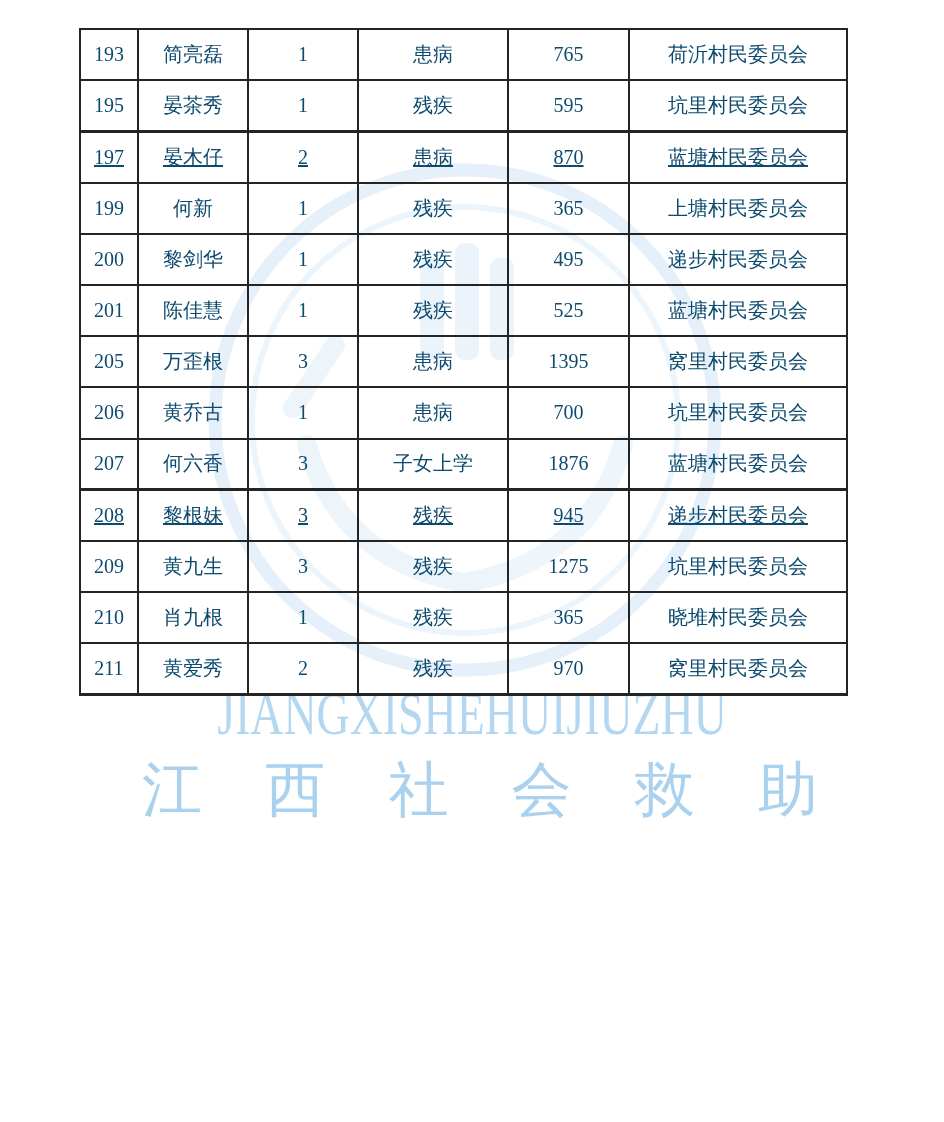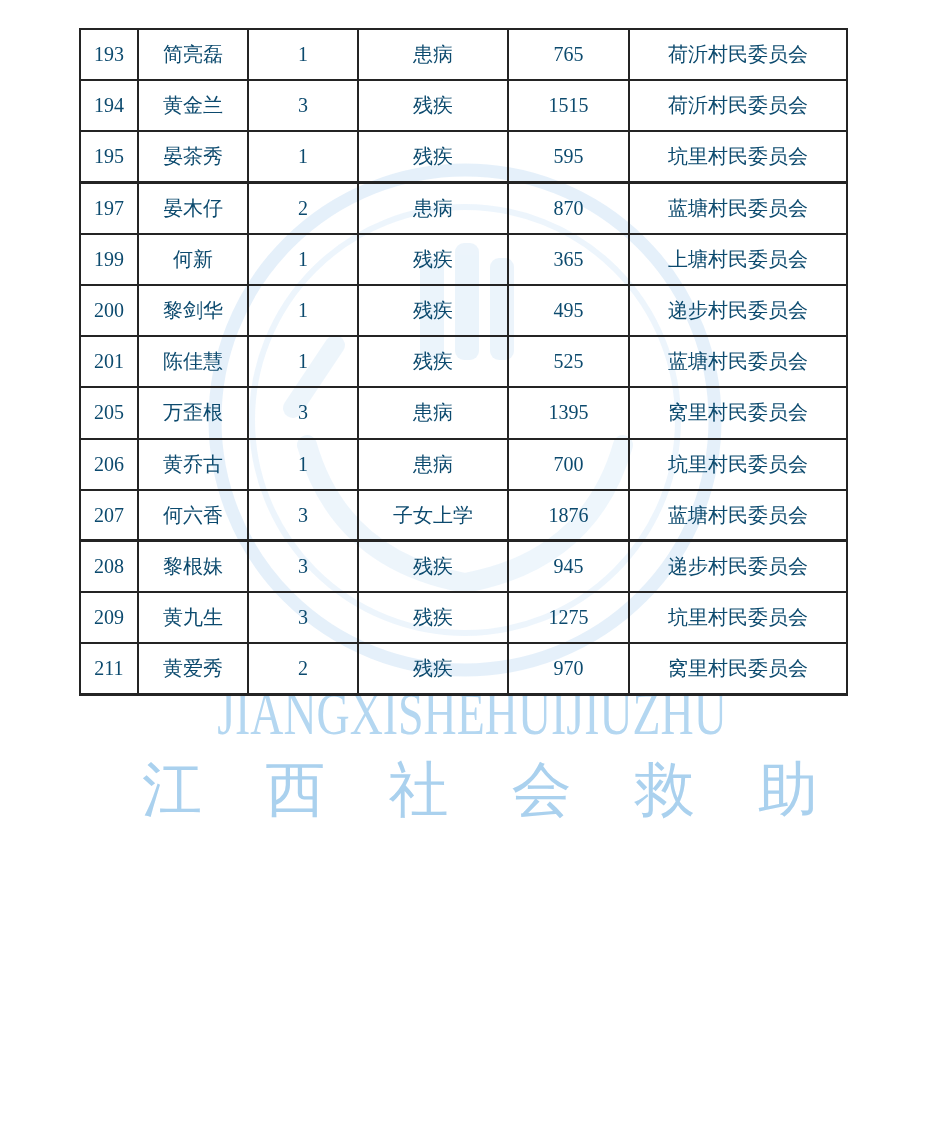--- a/index.html
+++ b/index.html
@@ -40,21 +40,21 @@
     background:transparent;
     font-size:20px; color:#0c4a6e;
   }
   table.assist { border:2px solid #242424; border-bottom-width:3px; }
   table.assist td {
     border:2px solid #242424;
     text-align:center; vertical-align:middle;
     height:51.2px; padding:0 2px;
     overflow:hidden; white-space:nowrap;
   }
-  table.assist tr.thick-top td { border-top-width:3px; }
+  table.assist tr.thick-top td { border-top-width:3px;text-decoration:underline; }
 </style>
 </head>
 <body>
 
 <div class="page">
 
   <svg class="wm-emblem" viewBox="0 0 560 560" width="560" height="560" aria-hidden="true">
     <circle cx="280" cy="280" r="250" fill="none" stroke="#cfe3f5" stroke-width="13" opacity="0.55"></circle>
     <circle cx="280" cy="280" r="213" fill="none" stroke="#d7e9f8" stroke-width="6" opacity="0.45"></circle>
     <g fill="#d9eaf8" opacity="0.5">
@@ -92,28 +92,20 @@
     <tbody>
         <tr>
           <td>193</td>
           <td>简亮磊</td>
           <td>1</td>
           <td>患病</td>
           <td>765</td>
           <td>荷沂村民委员会</td>
         </tr>
         <tr>
-          <td>194</td>
-          <td>黄金兰</td>
-          <td>3</td>
-          <td>残疾</td>
-          <td>1515</td>
-          <td>荷沂村民委员会</td>
-        </tr>
-        <tr>
           <td>195</td>
           <td>晏茶秀</td>
           <td>1</td>
           <td>残疾</td>
           <td>595</td>
           <td>坑里村民委员会</td>
         </tr>
         <tr class="thick-top">
           <td>197</td>
           <td>晏木仔</td>
@@ -180,20 +172,28 @@
         </tr>
         <tr>
           <td>209</td>
           <td>黄九生</td>
           <td>3</td>
           <td>残疾</td>
           <td>1275</td>
           <td>坑里村民委员会</td>
         </tr>
         <tr>
+          <td>210</td>
+          <td>肖九根</td>
+          <td>1</td>
+          <td>残疾</td>
+          <td>365</td>
+          <td>晓堆村民委员会</td>
+        </tr>
+        <tr>
           <td>211</td>
           <td>黄爱秀</td>
           <td>2</td>
           <td>残疾</td>
           <td>970</td>
           <td>窝里村民委员会</td>
         </tr>
       </tbody>
   </table>
 

